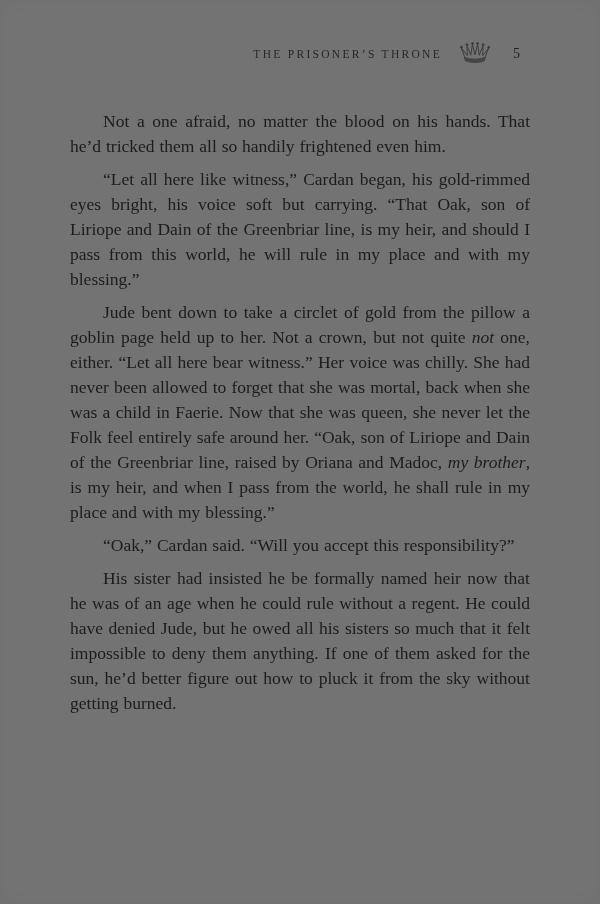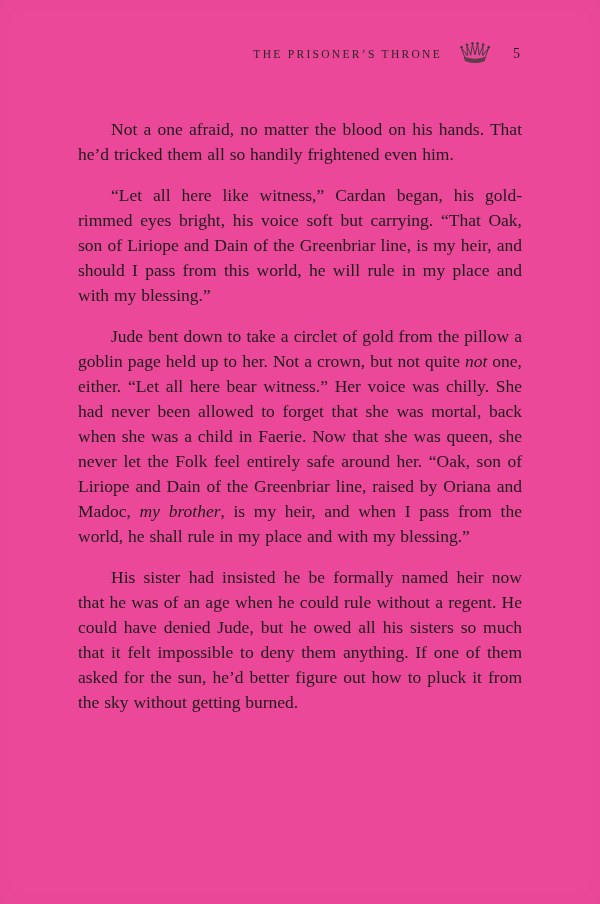--- a/index.html
+++ b/index.html
@@ -10,21 +10,21 @@
   body {
     width: 600px;
     height: 904px;
     overflow: hidden;
     font-family: "Liberation Serif", serif;
   }
   .page {
     position: relative;
     width: 600px;
     height: 904px;
-    background: #ec4899;
+    background: #737373;
     box-shadow: inset 0 0 18px rgba(0,0,0,0.03);
   }
   .running-header {
     position: absolute;
     top: 42px;
     left: 0;
     right: 80px;
     display: flex;
     justify-content: flex-end;
     align-items: center;
@@ -52,21 +52,21 @@
     left: 62px;
     top: 101px;
     width: 476px;
     text-align: justify;
     font-size: 17.5px;
     line-height: 25px;
     color: #1c1c1c;
     word-spacing: 0.5px;
   }
   .body-text p.para {
-    margin: 16px;
+    margin: 8px;
     text-indent: 33px;
   }
   .body-text em {
     font-style: italic;
   }
 </style>
 </head>
 <body>
 
 <div class="page">
@@ -87,16 +87,17 @@
         </g>
       </svg>
     </span>
     <span class="page-number">5</span>
   </div>
 
   <div class="body-text">
       <p class="para"><span>Not a one afraid, no matter the blood on his hands. That he’d tricked them all so handily frightened even him.</span></p>
       <p class="para"><span>“Let all here like witness,” Cardan began, his gold-rimmed eyes bright, his voice soft but carrying. “That Oak, son of Liriope and Dain of the Greenbriar line, is my heir, and should I pass from this world, he will rule in my place and with my blessing.”</span></p>
       <p class="para"><span>Jude bent down to take a circlet of gold from the pillow a goblin page held up to her. Not a crown, but not quite </span><em>not</em><span> one, either. “Let all here bear witness.” Her voice was chilly. She had never been allowed to forget that she was mortal, back when she was a child in Faerie. Now that she was queen, she never let the Folk feel entirely safe around her. “Oak, son of Liriope and Dain of the Greenbriar line, raised by Oriana and Madoc, </span><em>my brother</em><span>, is my heir, and when I pass from the world, he shall rule in my place and with my blessing.”</span></p>
+      <p class="para"><span>“Oak,” Cardan said. “Will you accept this responsibility?”</span></p>
       <p class="para"><span>His sister had insisted he be formally named heir now that he was of an age when he could rule without a regent. He could have denied Jude, but he owed all his sisters so much that it felt impossible to deny them anything. If one of them asked for the sun, he’d better figure out how to pluck it from the sky without getting burned.</span></p>
     </div>
 
 </div>
 
 </body></html>

